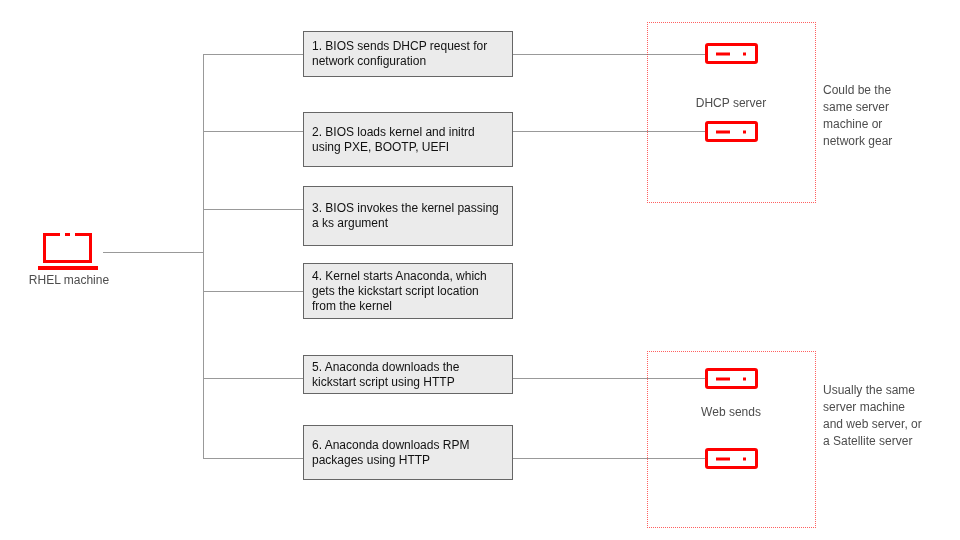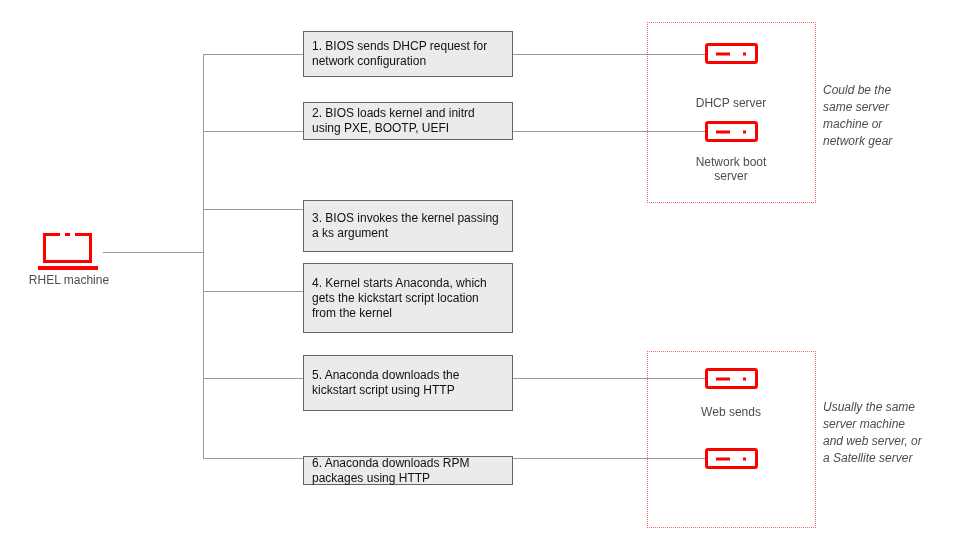--- a/index.html
+++ b/index.html
@@ -44,21 +44,21 @@
     font-size:12px;color:#4d4d4d;
   }
   
   .group-box{
     position:absolute;left:647px;width:169px;box-sizing:border-box;
     border:1px dotted rgba(255,0,0,0.62);
   }
   
   .annotation{
     position:absolute;left:823px;
-    font-size:12px;line-height:17px;color:#4d4d4d;font-style:italic;
+    font-size:12px;line-height:17px;color:#4d4d4d;
   }
 </style>
 </head>
 <body>
 
 <div class="canvas">
 
   <div class="h-line" style="left:103px;top:252px;width:100px"></div>
   <div class="v-line" style="left:203px;top:54px;height:404px"></div>
   <div class="h-line" style="left:203px;top:54px;width:100px"></div>
@@ -79,55 +79,54 @@
     <div class="lap-screen"></div>
     <div class="lap-gap"></div>
     <div class="lap-cam"></div>
     <div class="lap-base"></div>
   </div>
   <div class="client-label">RHEL machine</div>
 
   <div class="step-box" style="top:31px;height:46px">
       <span>1. BIOS sends DHCP request for network configuration</span>
     </div>
-  <div class="step-box" style="top:102px;height:38px">
+  <div class="step-box" style="top:112px;height:55px">
       <span>2. BIOS loads kernel and initrd using PXE, BOOTP, UEFI</span>
     </div>
-  <div class="step-box" style="top:200px;height:52px">
+  <div class="step-box" style="top:186px;height:60px">
       <span>3. BIOS invokes the kernel passing a ks argument</span>
     </div>
-  <div class="step-box" style="top:263px;height:70px">
+  <div class="step-box" style="top:263px;height:56px">
       <span>4. Kernel starts Anaconda, which gets the kickstart script location from the kernel</span>
     </div>
-  <div class="step-box" style="top:355px;height:56px">
+  <div class="step-box" style="top:355px;height:39px">
       <span>5. Anaconda downloads the kickstart script using HTTP</span>
     </div>
-  <div class="step-box" style="top:456px;height:29px">
+  <div class="step-box" style="top:425px;height:55px">
       <span>6. Anaconda downloads RPM packages using HTTP</span>
     </div>
 
   <div class="server-icon" style="top:43px">
     <span class="srv-dash"></span>
       <span class="srv-dot"></span>
   </div>
   <div class="icon-label" style="top:96px">DHCP server</div>
 
   <div class="server-icon" style="top:121px">
     <span class="srv-dash"></span>
       <span class="srv-dot"></span>
   </div>
-  <div class="icon-label" style="top:155px">Network boot server</div>
 
   <div class="server-icon" style="top:368px">
     <span class="srv-dash"></span>
       <span class="srv-dot"></span>
   </div>
   <div class="icon-label" style="top:405px">Web sends</div>
 
   <div class="server-icon" style="top:448px">
     <span class="srv-dash"></span>
       <span class="srv-dot"></span>
   </div>
 
   <div class="annotation" style="top:82px;width:88px">Could be the same server machine or network gear</div>
-  <div class="annotation" style="top:399px;width:100px">Usually the same server machine and web server, or a Satellite server</div>
+  <div class="annotation" style="top:382px;width:100px">Usually the same server machine and web server, or a Satellite server</div>
 
 </div>
 
 </body></html>

